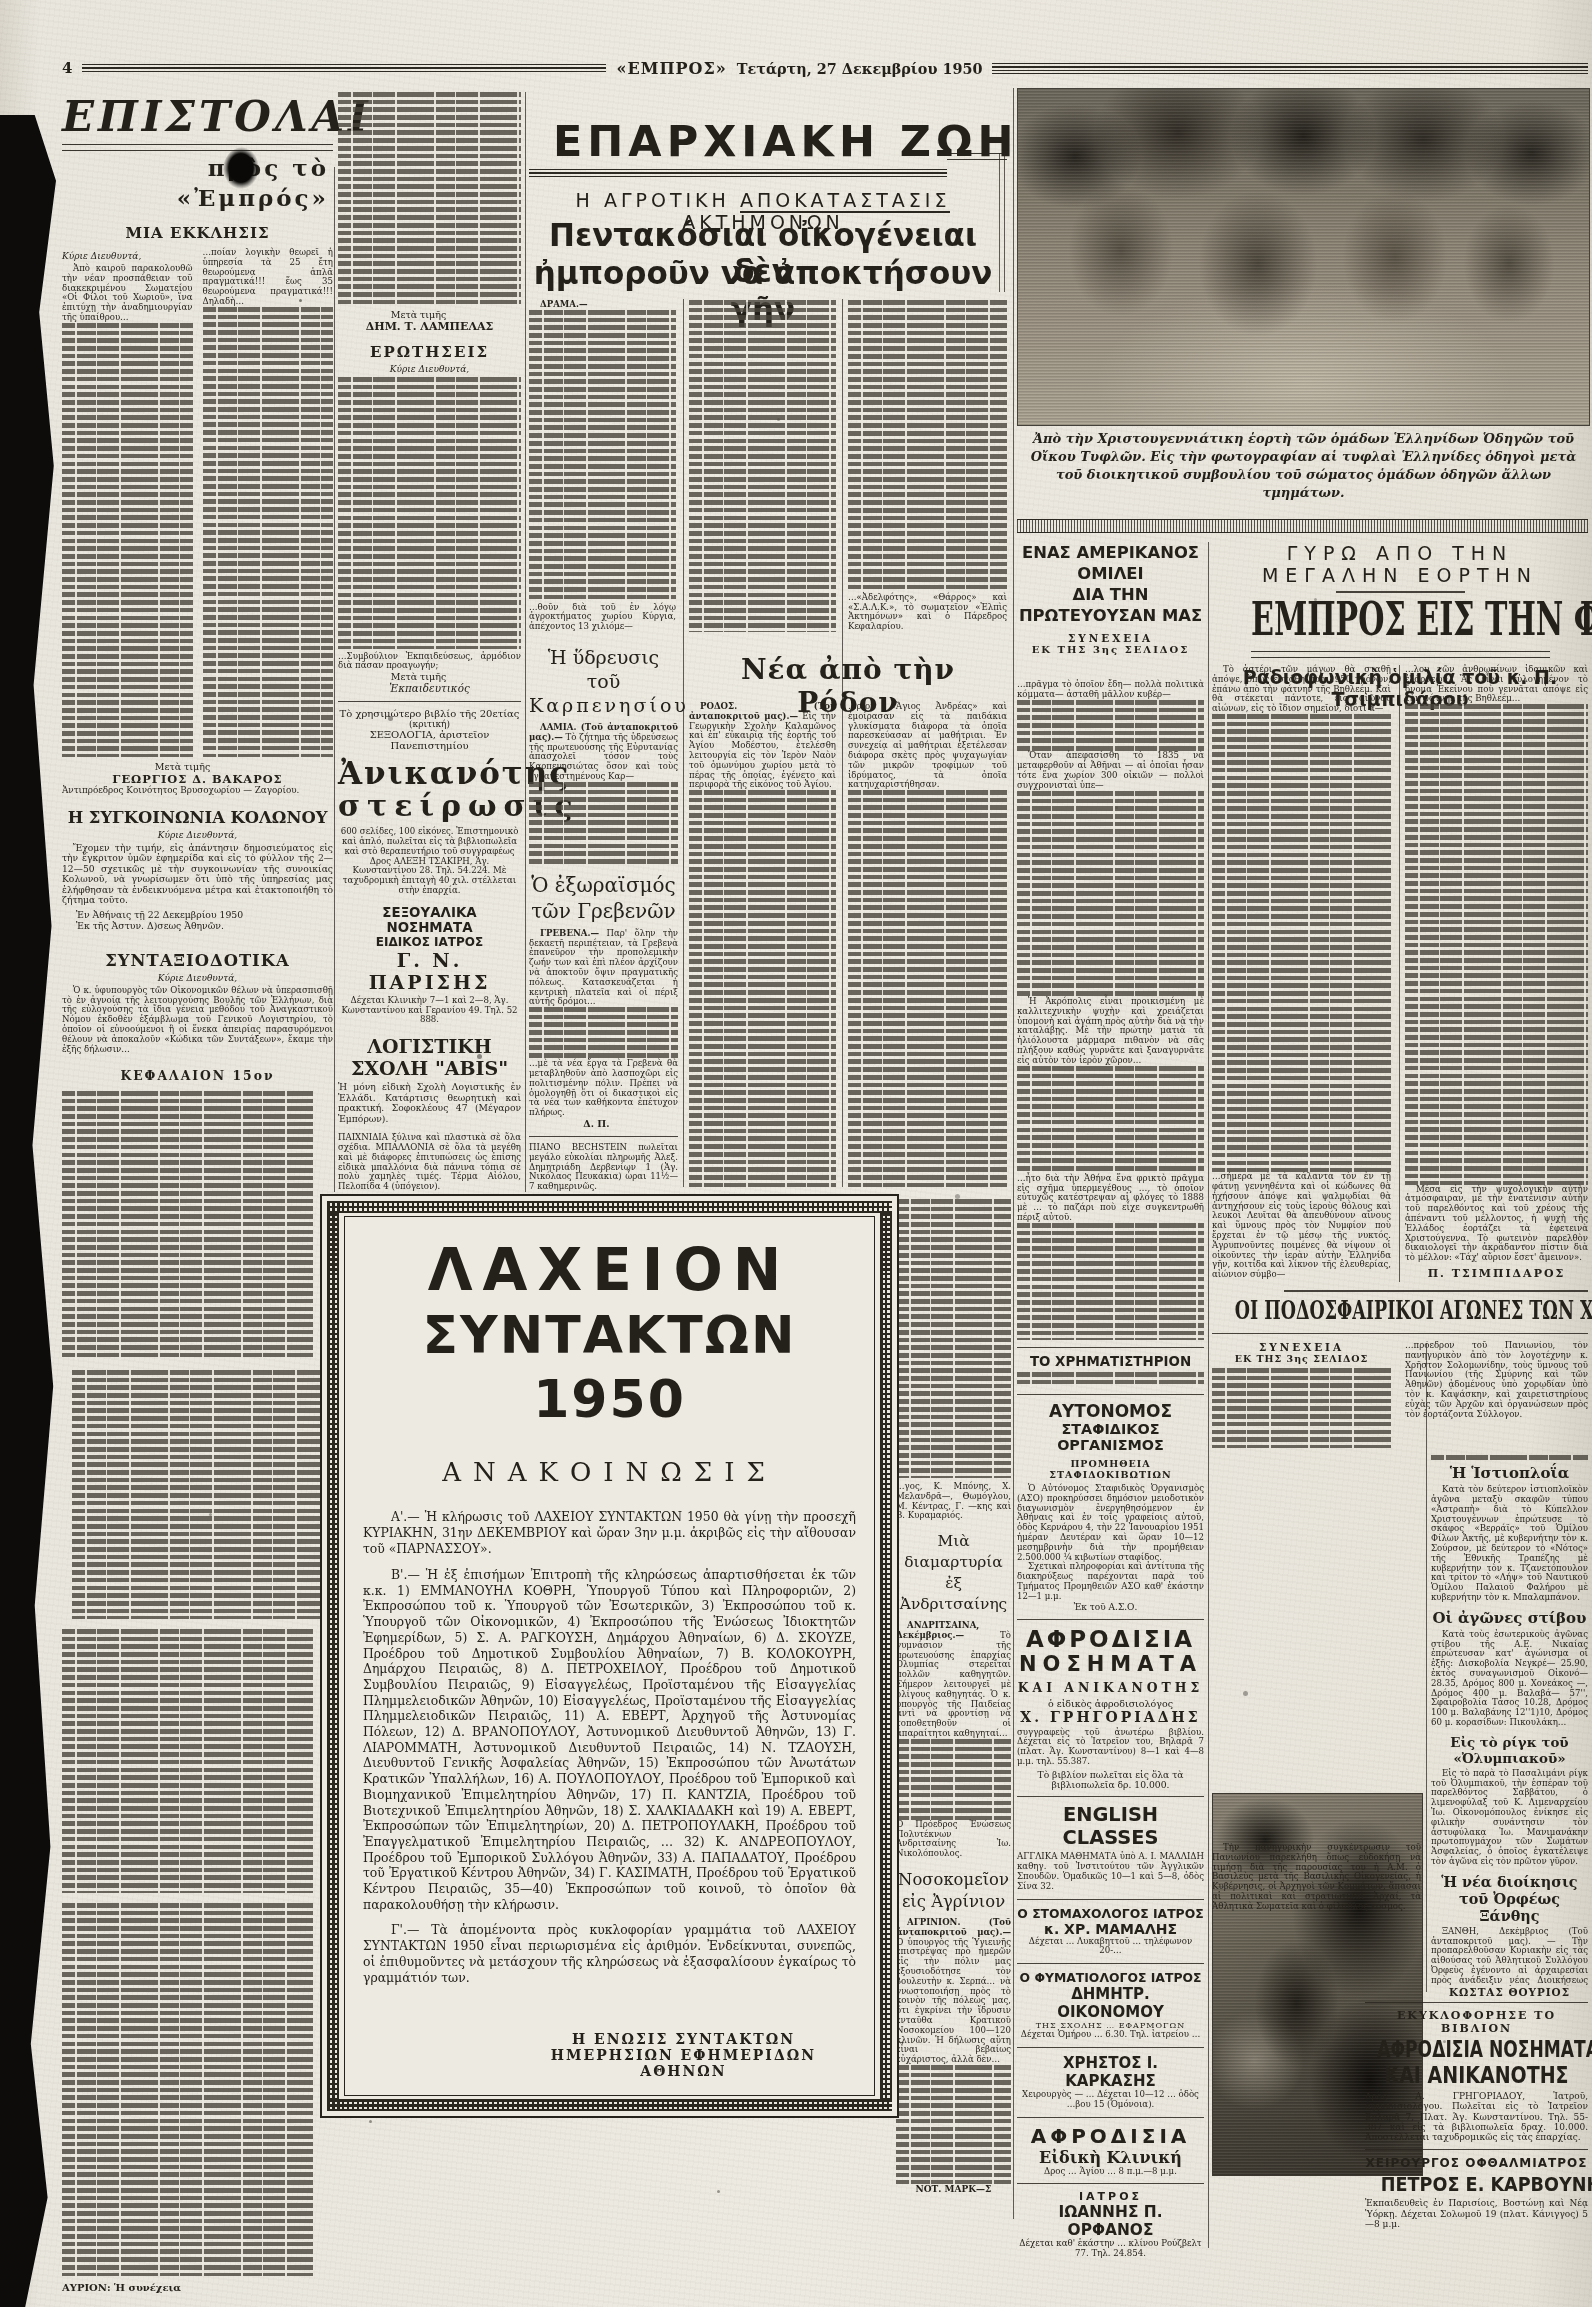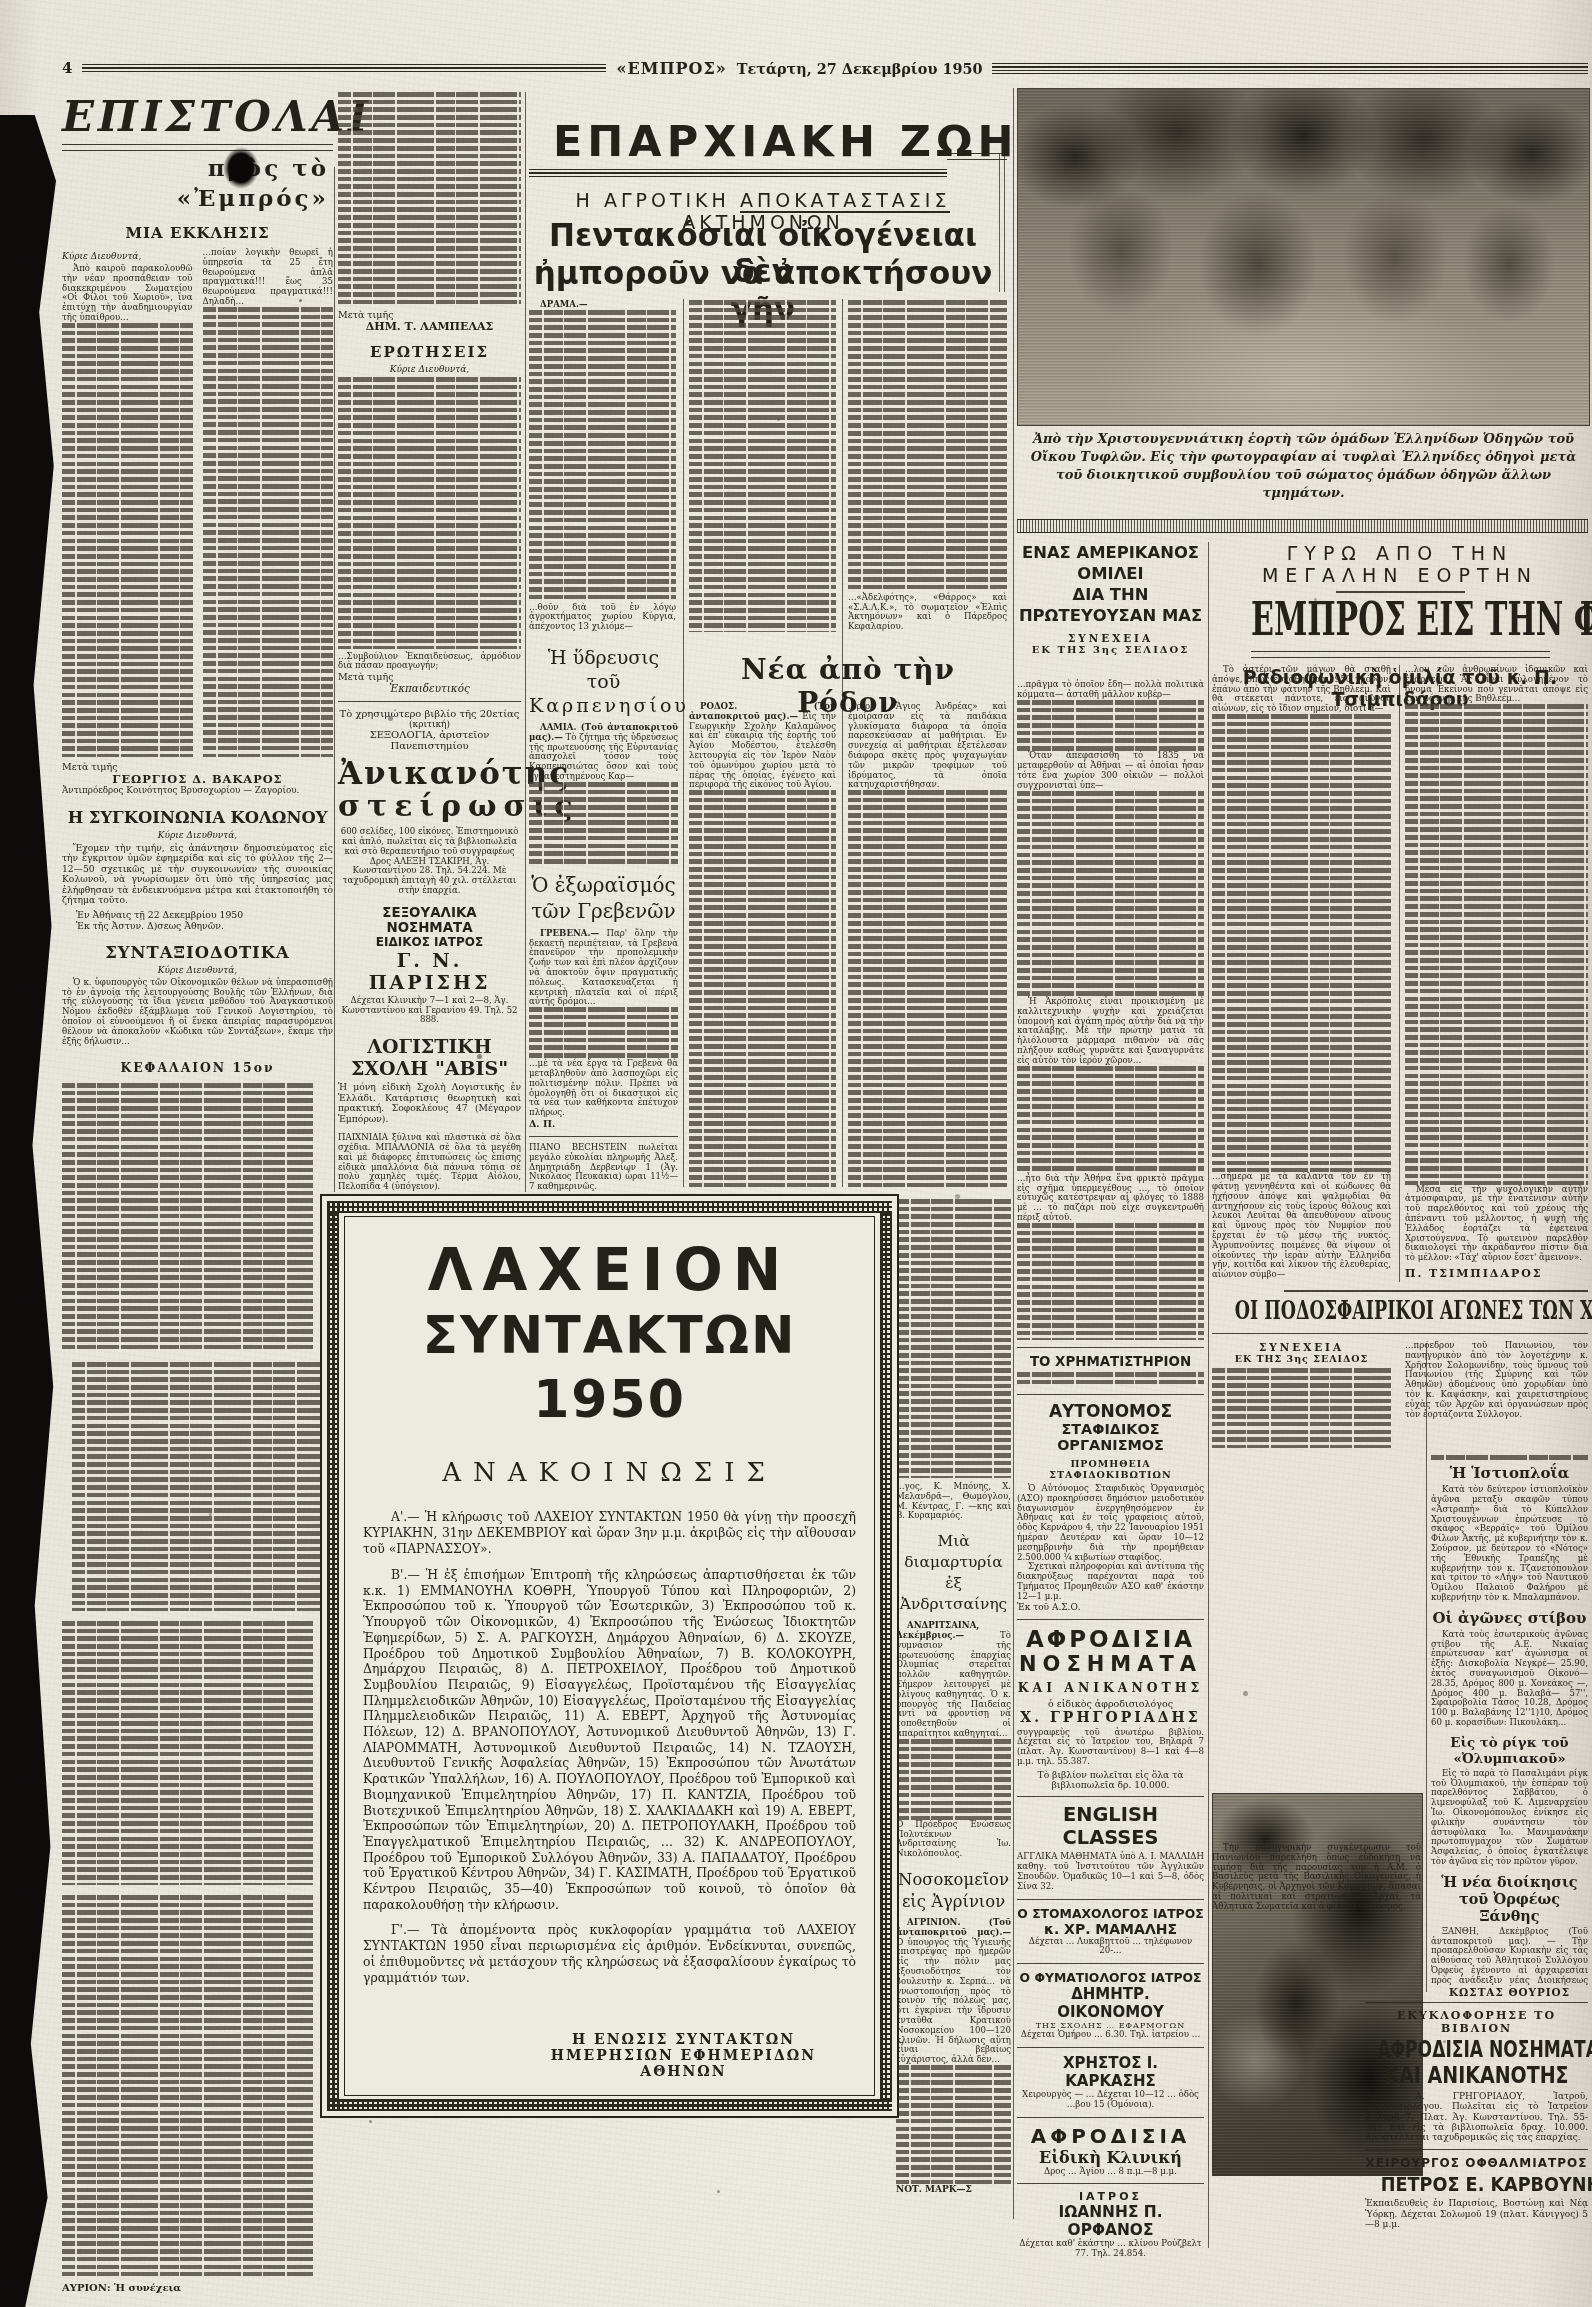--- a/index.html
+++ b/index.html
@@ -12,21 +12,21 @@
   .abs{position:absolute;}
   .col{display:flex;flex-direction:column;}
   .vr{position:absolute;width:1px;background:rgba(42,38,31,.72);}
   .hr{border-top:1px solid rgba(42,38,31,.85);height:0;}
   .hr2{height:5px;border-top:1.5px solid rgba(38,34,28,.9);border-bottom:1.5px solid rgba(38,34,28,.9);}
   .rul3{height:9px;background:repeating-linear-gradient(180deg,#2d2a24 0 1.4px,transparent 1.4px 3.4px);}
   .t{font-size:8.6px;line-height:9.8px;text-align:justify;color:#26221c;}
   .t9{font-size:9.2px;line-height:10.5px;text-align:justify;color:#26221c;}
   .ind{text-indent:11px;}
   .ctr{text-align:center;}
-  .rgt{text-align:left;}
+  .rgt{text-align:center;}
   .b{font-weight:bold;}
   .sans{font-family:"DejaVu Sans",sans-serif;}
   .grow{flex:1 1 auto;min-height:14px;}
   .gx{background-image:
       repeating-linear-gradient(90deg,rgba(237,234,226,0) 0 13px,rgba(237,234,226,.92) 13px 15px,rgba(237,234,226,0) 15px 34px,rgba(237,234,226,.9) 34px 35px,rgba(237,234,226,0) 35px 57px,rgba(237,234,226,.92) 57px 59px,rgba(237,234,226,0) 59px 83px),
       repeating-linear-gradient(180deg,#49443c 0 4.6px,rgba(0,0,0,0) 4.6px 7.7px);
       opacity:.8;}
   .h-ser{font-weight:bold;font-family:"DejaVu Serif",serif;text-align:center;}
   .cond{display:inline-block;transform-origin:center;}
   .adsep{border-top:1px solid rgba(42,38,31,.85);margin:7px 0 6px;}
@@ -108,21 +108,21 @@
     <div class="rgt" style="font-size:9.5px;margin-top:4px;padding-right:30px;">Μετὰ τιμῆς</div>
     <div class="ctr b" style="font-size:11.4px;letter-spacing:1px;">ΓΕΩΡΓΙΟΣ Δ. ΒΑΚΑΡΟΣ</div>
     <div class="t" style="font-size:8.8px;">Ἀντιπρόεδρος Κοινότητος Βρυσοχωρίου — Ζαγορίου.</div>
 
     <div class="h-ser" style="font-size:16.4px;margin-top:12px;">Η ΣΥΓΚΟΙΝΩΝΙΑ ΚΟΛΩΝΟΥ</div>
     <div class="sal">Κύριε Διευθυντά,</div>
     <div class="t9 ind">Ἔχομεν τὴν τιμήν, εἰς ἀπάντησιν δημοσιεύματος εἰς τὴν ἔγκριτον ὑμῶν ἐφημερίδα καὶ εἰς τὸ φύλλον τῆς 2—12—50 σχετικῶς μὲ τὴν συγκοινωνίαν τῆς συνοικίας Κολωνοῦ, νὰ γνωρίσωμεν ὅτι ὑπὸ τῆς ὑπηρεσίας μας ἐλήφθησαν τὰ ἐνδεικνυόμενα μέτρα καὶ ἐτακτοποιήθη τὸ ζήτημα τοῦτο.</div>
     <div style="font-size:9.3px;margin-top:3px;text-indent:14px;">Ἐν Ἀθήναις τῇ 22 Δεκεμβρίου 1950</div>
     <div style="font-size:9.3px;text-indent:14px;">Ἐκ τῆς Ἀστυν. Δ)σεως Ἀθηνῶν.</div>
 
-    <div class="h-ser" style="font-size:16.4px;margin-top:12px;letter-spacing:1px;">ΣΥΝΤΑΞΙΟΔΟΤΙΚΑ</div>
+    <div class="h-ser" style="font-size:16.4px;margin-top:20px;letter-spacing:1px;">ΣΥΝΤΑΞΙΟΔΟΤΙΚΑ</div>
     <div class="sal">Κύριε Διευθυντά,</div>
     <div class="t ind">Ὁ κ. ὑφυπουργὸς τῶν Οἰκονομικῶν θέλων νὰ ὑπερασπισθῇ τὸ ἐν ἀγνοίᾳ τῆς λειτουργούσης Βουλῆς τῶν Ἑλλήνων, διὰ τῆς εὐλογούσης τὰ ἴδια γένεια μεθόδου τοῦ Ἀναγκαστικοῦ Νόμου ἐκδοθὲν ἑξάμβλωμα τοῦ Γενικοῦ Λογιστηρίου, τὸ ὁποῖον οἱ εὐνοούμενοι ἢ οἱ ἕνεκα ἀπειρίας παρασυρόμενοι θέλουν νὰ ἀποκαλοῦν «Κώδικα τῶν Συντάξεων», ἔκαμε τὴν ἑξῆς δήλωσιν…</div>
 
     <div class="h-ser" style="font-size:12.4px;margin-top:14px;letter-spacing:2px;">ΚΕΦΑΛΑΙΟΝ 15ον</div>
     <div class="gx" style="height:269px;margin-top:8px;width:251px;"></div>
     <div class="gx" style="height:249px;margin-top:10px;width:251px;margin-left:10px;"></div>
     <div class="gx" style="height:264px;margin-top:10px;width:251px;"></div>
     <div class="gx grow" style="margin-top:10px;width:251px;"></div>
     <div class="b" style="font-size:10px;margin-top:6px;">ΑΥΡΙΟΝ: Ἡ συνέχεια</div>
   </div>

